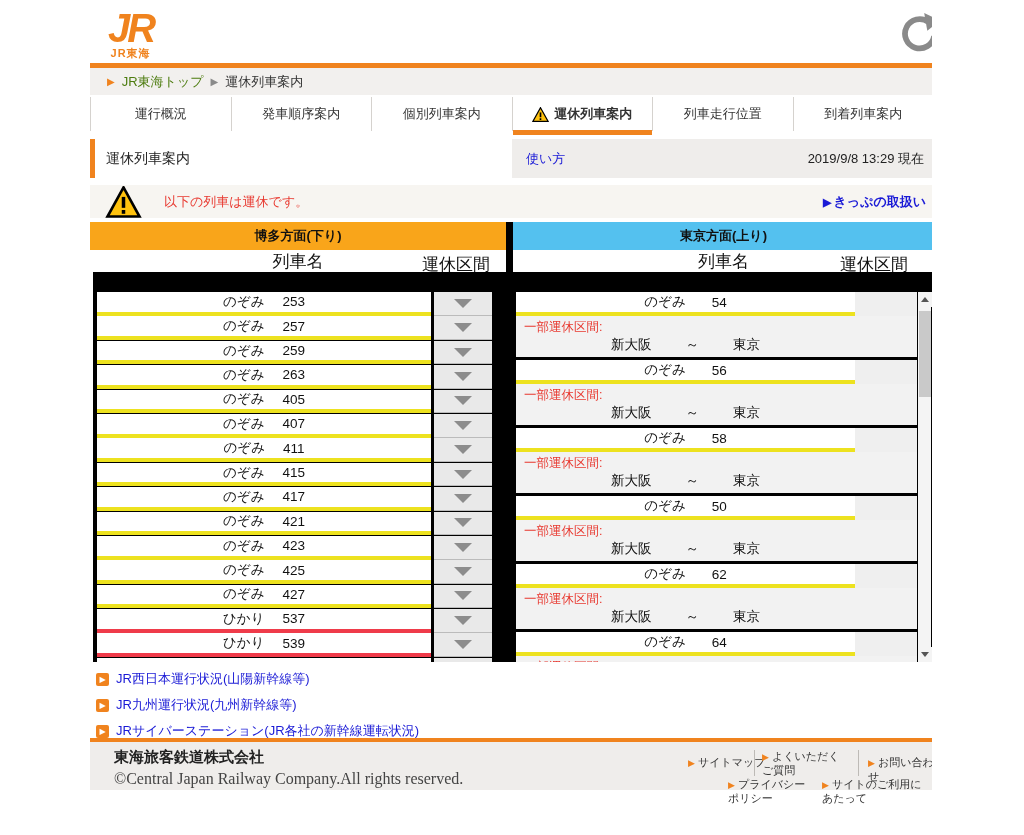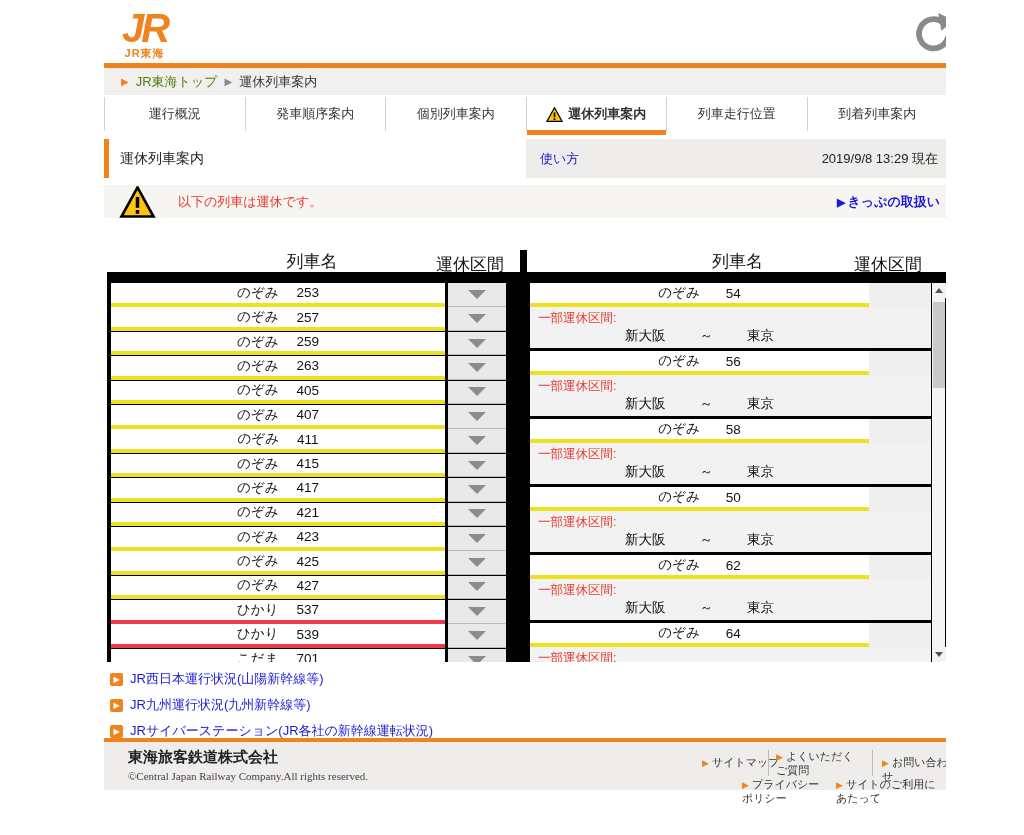--- a/index.html
+++ b/index.html
@@ -1,17 +1,17 @@
 <!DOCTYPE html>
 <html><head>
 <meta charset="utf-8">
 <style>
   * { margin:0; padding:0; box-sizing:border-box; }
   body { background:#fff; font-family:"Liberation Sans", sans-serif; }
-  .page { position:relative; width:932px; height:835px; background:#fff; overflow:hidden;margin-left:14px; }
+  .page { position:relative; width:932px; height:835px; background:#fff; overflow:hidden; }
   .abs { position:absolute; }
 
   
   #header { left:90px; top:0; width:844px; height:63px; background:#fff; }
   .logo-wrap { position:absolute; left:18px; top:8px; display:flex; align-items:flex-start; }
   .jr-mark { font-size:40px; font-weight:bold; font-style:italic; color:#F0831E; letter-spacing:-3px; line-height:40px; }
   .jr-sub { font-size:11px; font-weight:bold; color:#F0831E; text-align:center; letter-spacing:1px; margin-top:-2px; }
   .logo-text { margin-left:16px; margin-top:6px; font-size:15px; font-weight:bold; color:#F0831E; line-height:18px; }
   #refresh-btn { left:806px; top:8px; width:48px; height:52px; display:flex; align-items:center; justify-content:center; cursor:pointer; }
   #menu-btn { left:770px; top:4px; width:74px; height:64px; background:#F0831E; z-index:5; cursor:pointer;
@@ -62,21 +62,21 @@
   #subheader { left:90px; top:250px; width:844px; height:22px; display:flex; background:#fff; font-size:17px; color:#111; }
   .subh { position:relative; display:flex; align-items:center; justify-content:center; }
   .subh.down { width:416px; }
   .subh-gap { width:7px; background:#000; }
   .subh.up { width:421px; }
   .sec-label { position:absolute; top:3px; }
   .subh.down .sec-label { right:16px; }
   .subh.up .sec-label { right:26px; }
 
   
-  #list { left:93px; top:272px; width:841px; height:390px; background:#000; display:flex; padding:11px 0 0 4px; overflow:hidden; }
+  #list { left:93px; top:272px; width:841px; height:390px; background:#000; display:flex; padding:20px 0 0 4px; overflow:hidden; }
   #down-list { width:400px; overflow:hidden; }
   .t-row { display:flex; height:23.6px; margin-bottom:0.8px; }
   .t-row-main { width:334px; background:#fff; border-bottom:4px solid #EDE21F; display:flex; align-items:center; justify-content:center; gap:18px; font-size:13.5px; color:#111; }
   .t-row-btn { width:58px; margin-left:3px; background:#E9E9E9; display:flex; align-items:center; justify-content:center; cursor:pointer; border-bottom:1px solid #bbb; }
   .tri-down { width:0; height:0; border-left:9px solid transparent; border-right:9px solid transparent; border-top:9px solid #8C8C8C; }
   #center-gap { width:19px; }
   #up-list { width:401px; overflow:hidden; }
   .u-entry { margin-bottom:3px; }
   .u-name { height:24px; display:flex; }
   .u-name-main { width:339px; background:#fff; border-bottom:4px solid #EDE21F; display:flex; align-items:center; justify-content:center; gap:26px; font-size:13.5px; color:#111; }
@@ -94,21 +94,21 @@
   
   #related-links { left:96px; top:670px; width:600px; }
   .rel-link { display:flex; align-items:center; margin-bottom:8px; cursor:pointer; }
   .rel-icon { width:13px; height:13px; background:#F0831E; border-radius:2px; color:#fff; font-size:8px; display:flex; align-items:center; justify-content:center; margin-right:7px; }
   .rel-text { color:#1A1AD6; font-size:13px; }
 
   
   #footer-line { left:90px; top:738px; width:844px; height:4px; background:#F0831E; }
   #footer { left:90px; top:742px; width:844px; height:48px; background:#EFEDEB;font-family:Liberation Serif, serif; }
   .company { position:absolute; left:24px; top:6px; font-size:15px; font-weight:bold; color:#222; }
-  .copyright { position:absolute; left:24px; top:28px; font-size:11px; color:#444; }
+  .copyright { position:absolute; left:24px; top:28px; font-size:16px; color:#444; }
   .f-link { position:absolute; font-size:11px; color:#333; cursor:pointer; line-height:13px; }
   .f-link .arr { color:#F0831E; font-size:9px; margin-right:3px; }
   .f-div { position:absolute; width:1px; height:26px; background:#BDBAB6; top:8px; }
   #fl-sitemap { left:598px; top:14px; }
   #fl-faq { left:672px; top:8px; width:84px; }
   #fl-contact { left:778px; top:14px; }
   #fl-privacy { left:638px; top:36px; width:84px; }
   #fl-terms { left:732px; top:36px; width:102px; }
 </style>
 </head>
@@ -178,20 +178,25 @@
   <div class="abs" id="notice">
     <svg class="warn-icon-big" viewBox="0 0 24 22">
       <path d="M12 1 L23 21 H1 Z" fill="#FFC20E" stroke="#000" stroke-width="1.8"></path>
       <rect x="10.8" y="7.5" width="2.4" height="7.5" fill="#000"></rect>
       <rect x="10.8" y="16.5" width="2.4" height="2.6" fill="#000"></rect>
     </svg>
     <span class="notice-text">以下の列車は運休です。</span>
     <span class="ticket-link"><span class="arr">▶</span><span>きっぷの取扱い</span></span>
   </div>
 
+  <div class="abs" id="col-headers">
+    <div class="colhead down">博多方面(下り)</div>
+    <div class="colhead-gap"></div>
+    <div class="colhead up">東京方面(上り)</div>
+  </div>
 
   <div class="abs" id="subheader">
     <div class="subh down">
       <span>列車名</span>
       <span class="sec-label">運休区間</span>
     </div>
     <div class="subh-gap"></div>
     <div class="subh up">
       <span>列車名</span>
       <span class="sec-label">運休区間</span>

